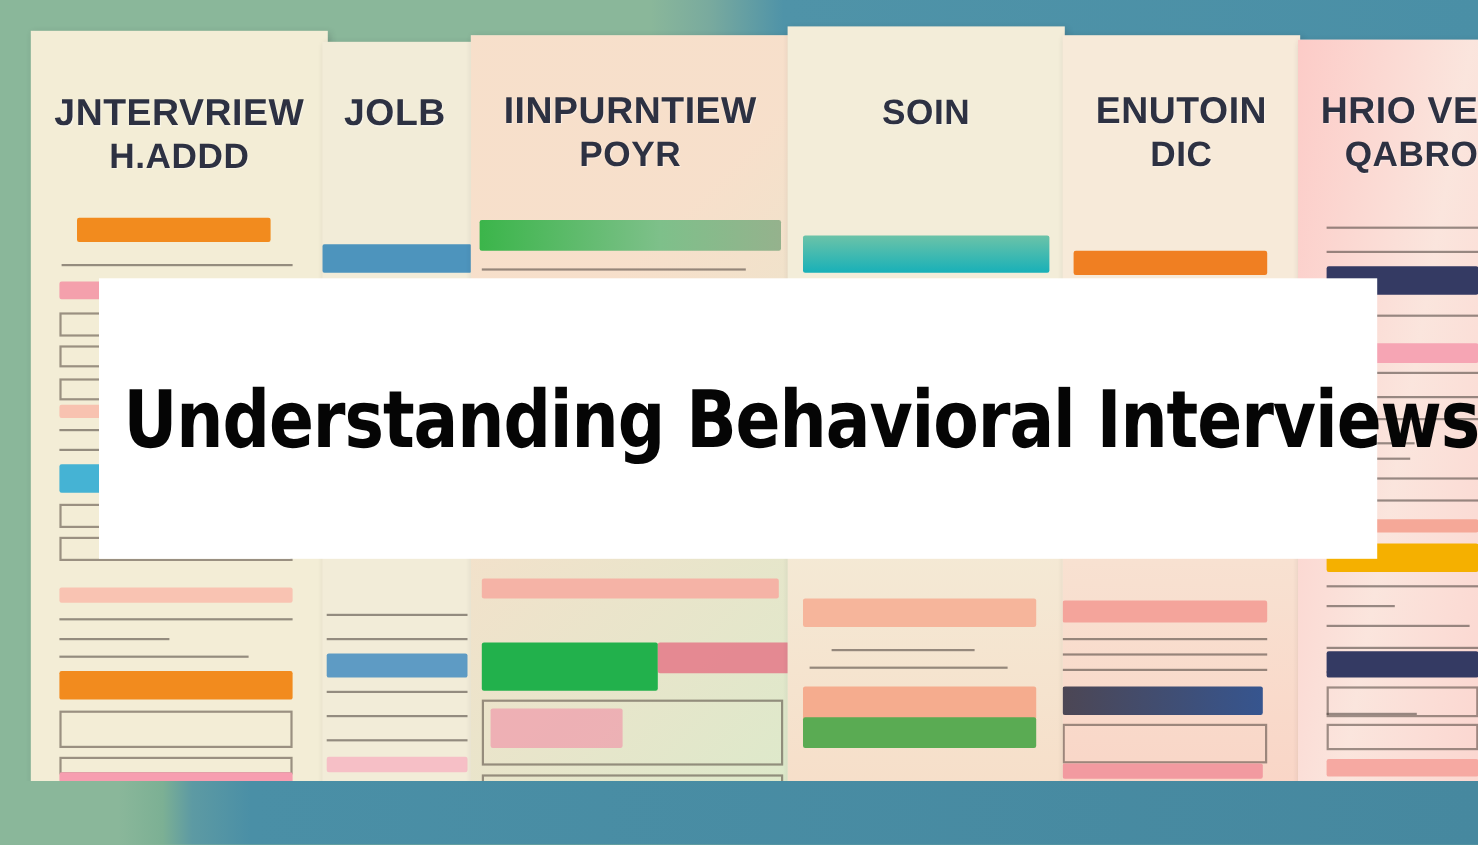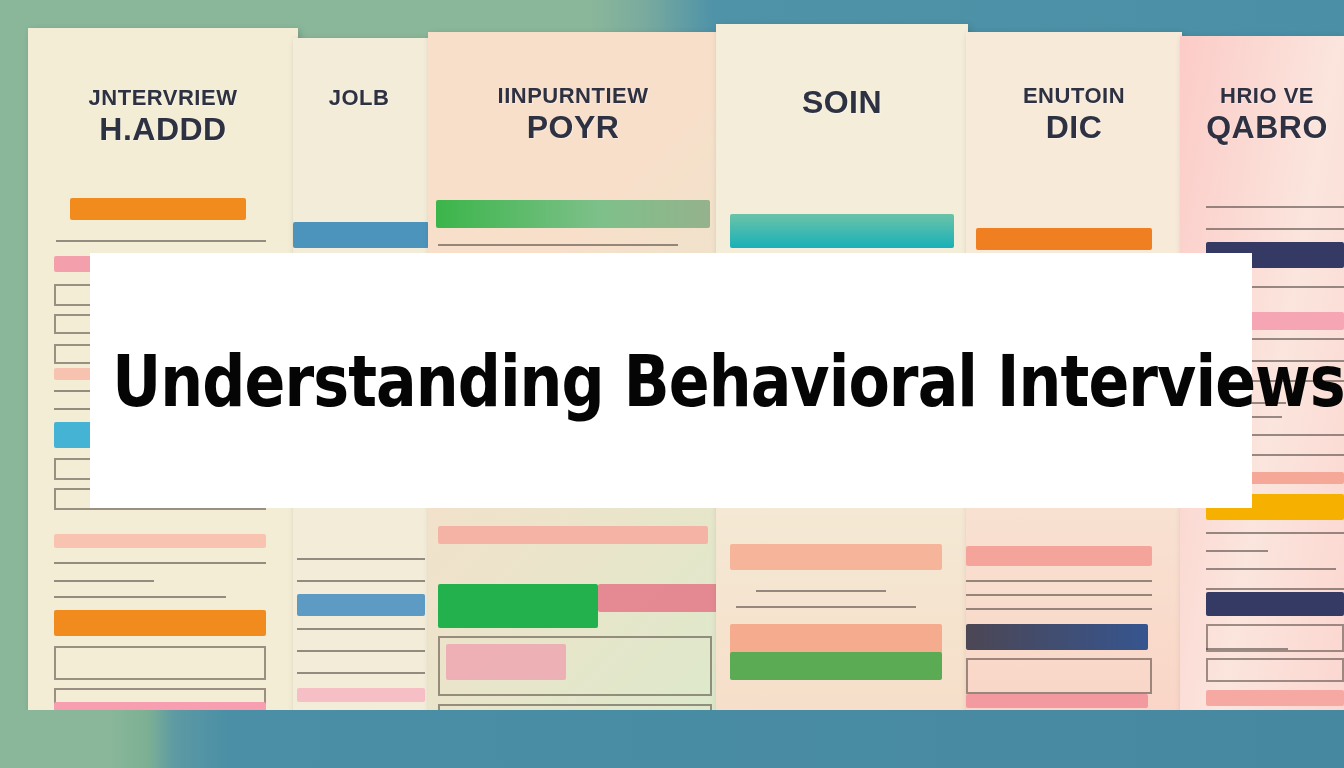--- a/index.html
+++ b/index.html
@@ -56,29 +56,29 @@
   
   .ch {
     position:absolute; left:0; right:0;
     text-align:center;
     color:#2d3142;
     font-weight:700;
     letter-spacing:.5px;
     text-shadow:1px 1px 0 rgba(255,255,255,.35);
     white-space:nowrap;
   }
-  .ch .l1{ display:block; font-size:22px; line-height:1.05; }
+  .ch .l1{ display:block; font-size:34px; line-height:1.05; }
   .ch .l2{ display:block; font-size:32px; line-height:1.25; font-weight:600; }
 
   .c1 .ch{ top:58px; }
   .c2 .ch{ top:48px; left:-4px; }
   .c3 .ch{ top:52px; }
   .c4 .ch{ top:58px; }
   .c5 .ch{ top:52px; }
-  .c6 .ch{ top:48px; left:10px; text-align:center; }
+  .c6 .ch{ top:48px; left:10px; text-align:right; }
 
   
   .bar{ position:absolute; border-radius:2px; }
   .rule{ position:absolute; height:2px; background:rgba(70,60,55,.55); }
   .box{ position:absolute; border:2px solid rgba(80,68,60,.55); }
 
   
   #banner{
     position:absolute;
     left:90px; top:253px; width:1162px; height:255px;

